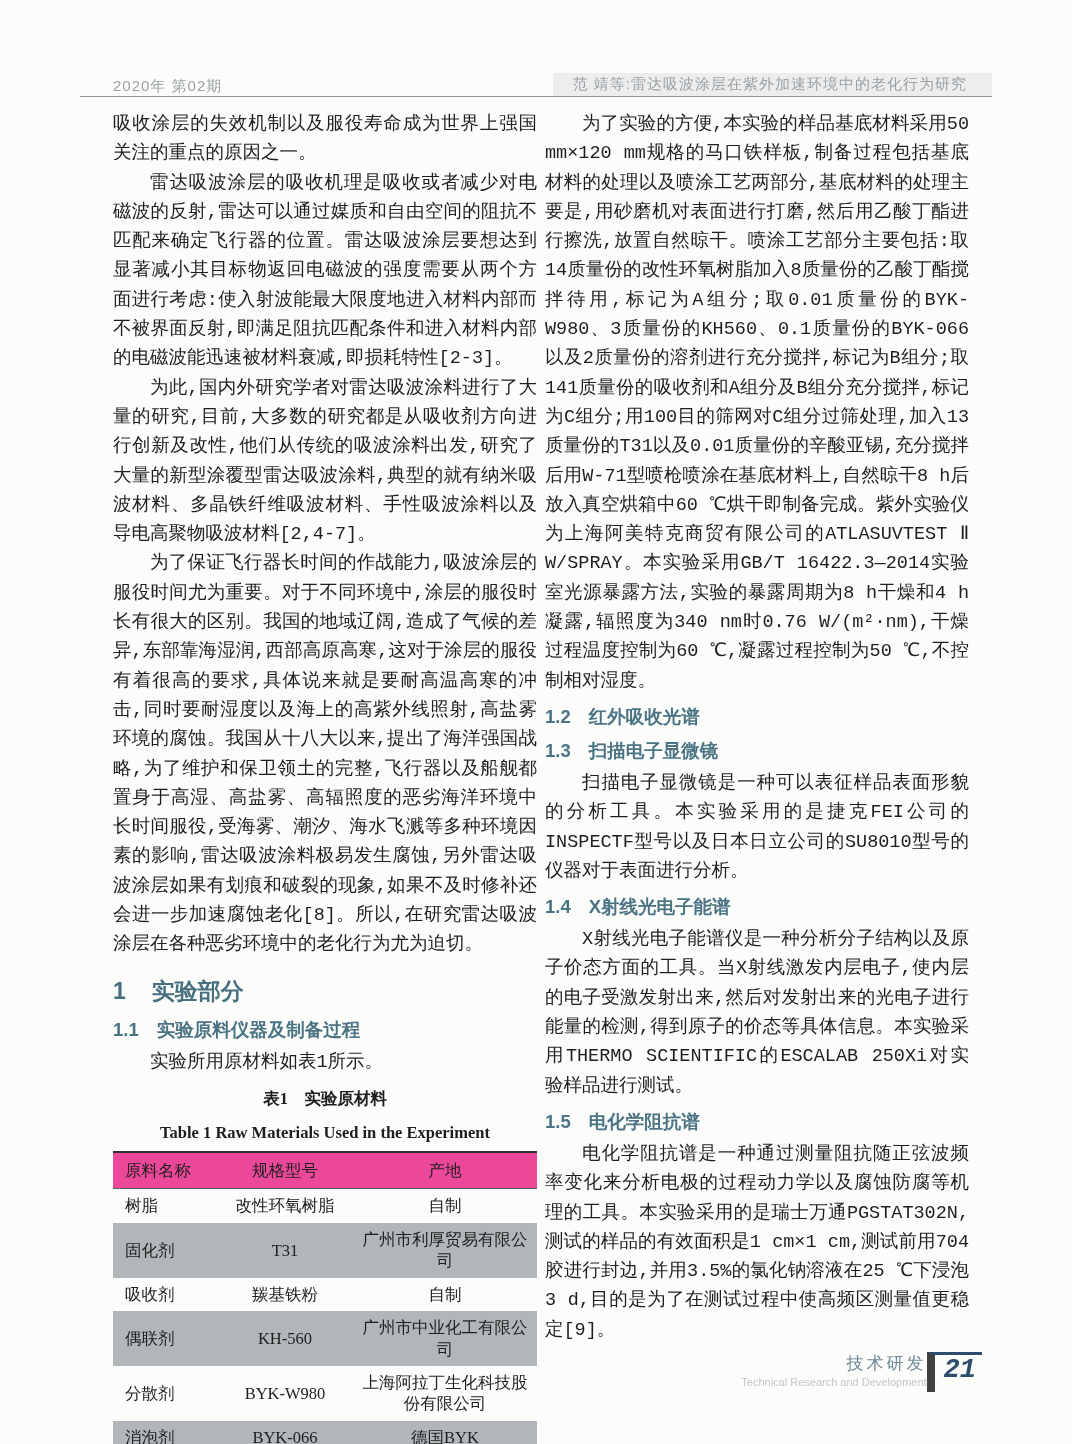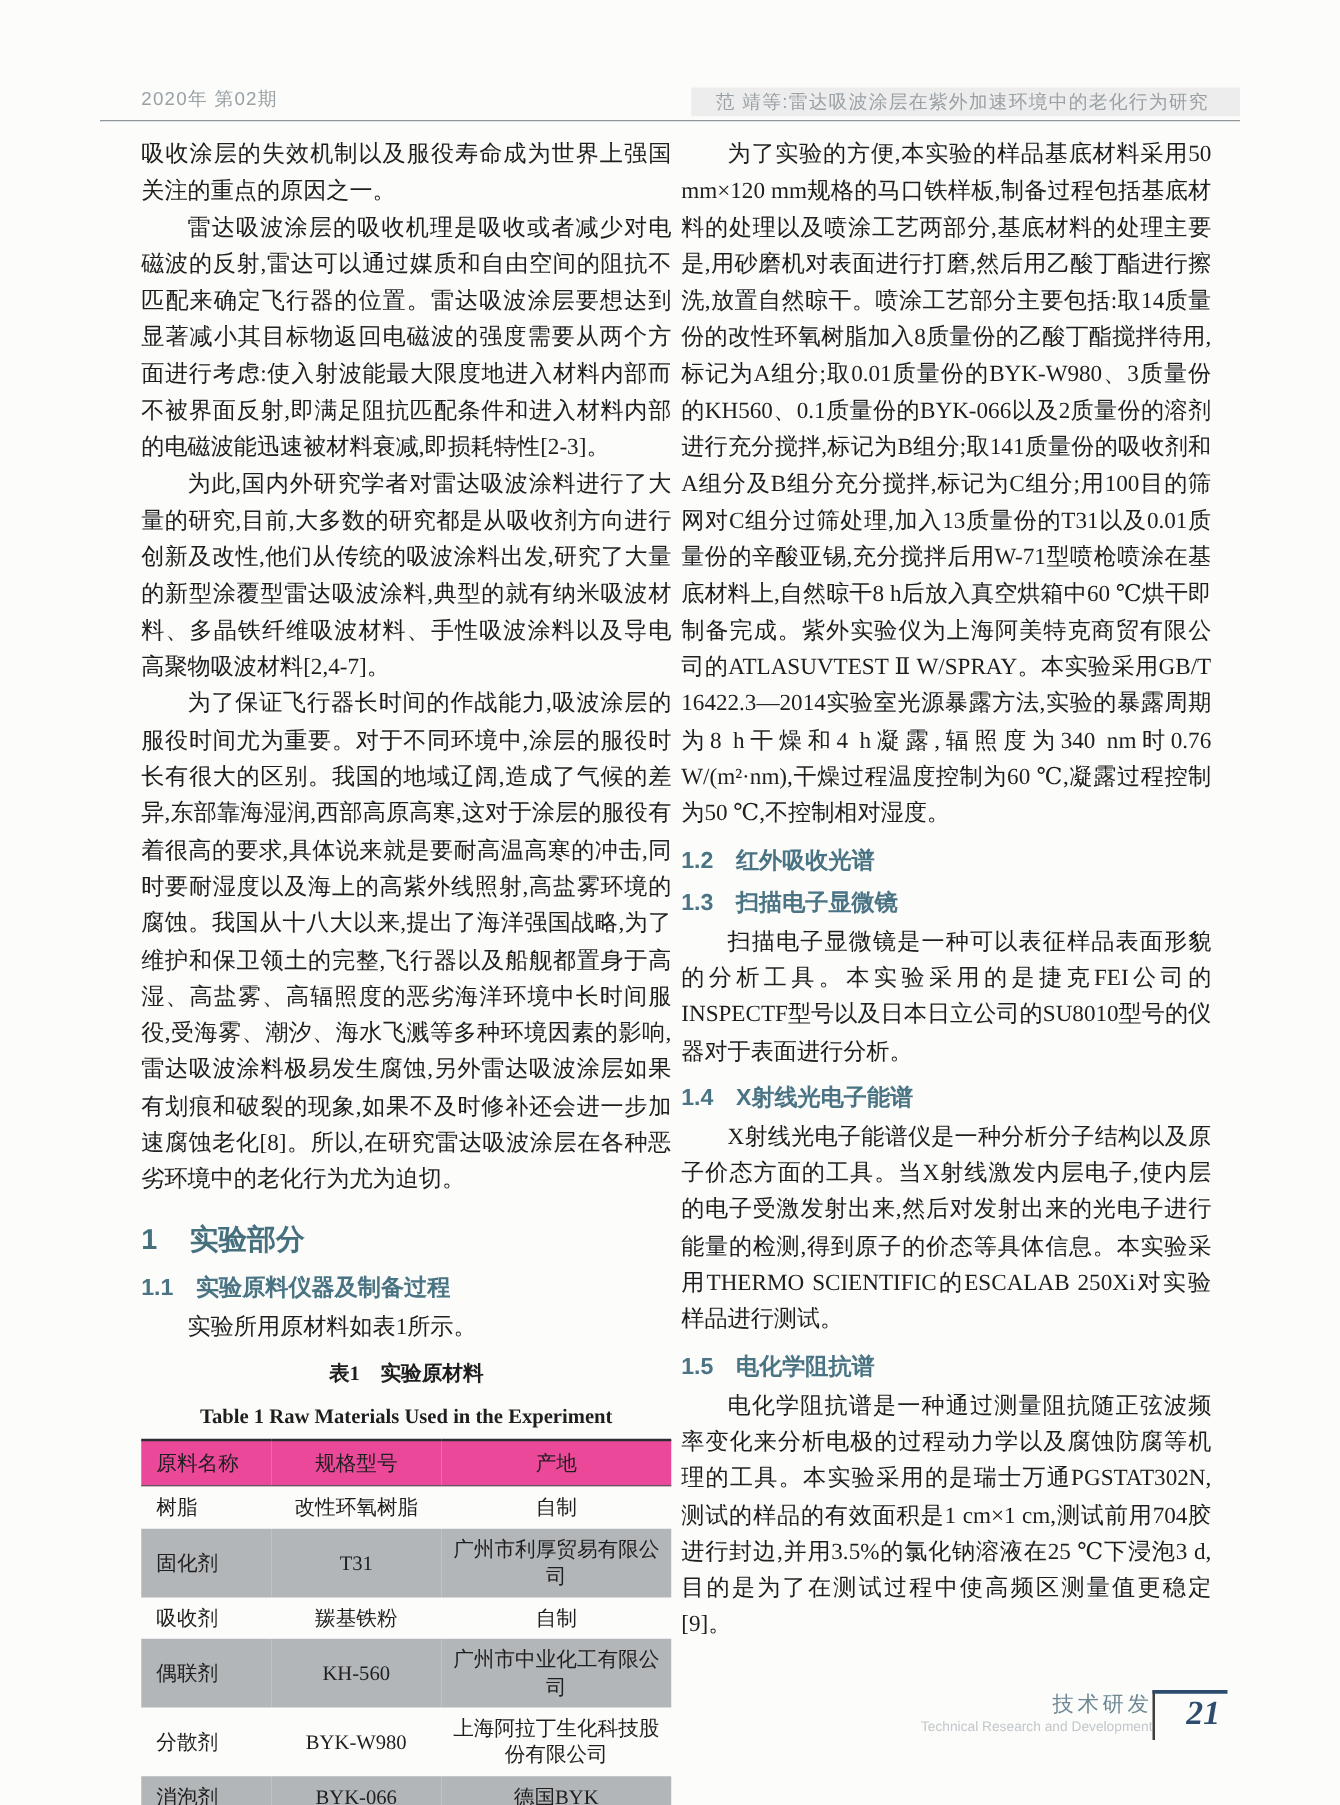--- a/index.html
+++ b/index.html
@@ -10,38 +10,38 @@
     color: #1e1e1e;
     position: relative;
     overflow: hidden;
   }
   .page { position: absolute; inset: 0; background: #fcfcfb; }
 
   
   .header {
     position: absolute; left: 80px; top: 70px; width: 912px; height: 26px;
     border-bottom: 1px solid #8f979b;
-    display: flex; justify-content: space-between; align-items: flex-start;
+    display: flex; justify-content: space-between; align-items: flex-end;
     font-family: "Liberation Sans", sans-serif;
     font-size: 15px; color: #9aa1a5;
   }
   .header .issue { padding-left: 33px; letter-spacing: 1px; }
   .header .running {
     background: #ededee; padding: 2px 25px 2px 20px; letter-spacing: 1px;
   }
 
   
   .col {
     position: absolute; top: 110px; width: 424px;
     font-size: 18.5px; line-height: 29.3px; text-align: justify;
     text-justify: inter-ideograph;
   }
   .col-left  { left: 113px; }
   .col-right { left: 545px; }
-  .col p { margin: 0; text-indent: 2em; }
+  .col p { margin: 0; text-indent: 2em; font-family: Liberation Mono, monospace; }
   .col p.no-indent { text-indent: 0; }
 
   
   .h1 {
     font-family: "Liberation Sans", sans-serif;
     color: #47707f; font-weight: bold; font-size: 23px;
     margin: 16px 0 10px 0; text-indent: 0 !important;
     display: flex; gap: 26px; line-height: 30px;
   }
   .h2 {
@@ -76,25 +76,25 @@
 
   
   .footer {
     position: absolute; right: 90px; top: 1352px;
     display: flex; align-items: flex-start; 
   }
   .footer-labels { text-align: right; font-family: "Liberation Sans", sans-serif; }
   .footer-zh { font-size: 17px; color: #6d8793; letter-spacing: 3px; }
   .footer-en { font-size: 11px; color: #c2c7ca; margin-top: 1px; }
   .page-num {
-    font-family: Liberation Serif, serif;
+    font-family: Liberation Mono, monospace;
     font-style: italic; font-weight: bold;
     font-size: 27px; color: #2e4d6e;
-    border-left: 2px solid #404040; border-top: 3px solid #2e4d6e;
-    padding: 2px 6px 8px 25px; line-height: 1;
+    border-left: 8px solid #404040; border-top: 3px solid #2e4d6e;
+    padding: 2px 6px 8px 9px; line-height: 1;
   }
 </style>
 </head>
 <body>
 
 <div class="page">
 
   <div class="header">
     <span class="issue">2020年  第02期</span>
     <span class="running">范    靖等:雷达吸波涂层在紫外加速环境中的老化行为研究</span>

